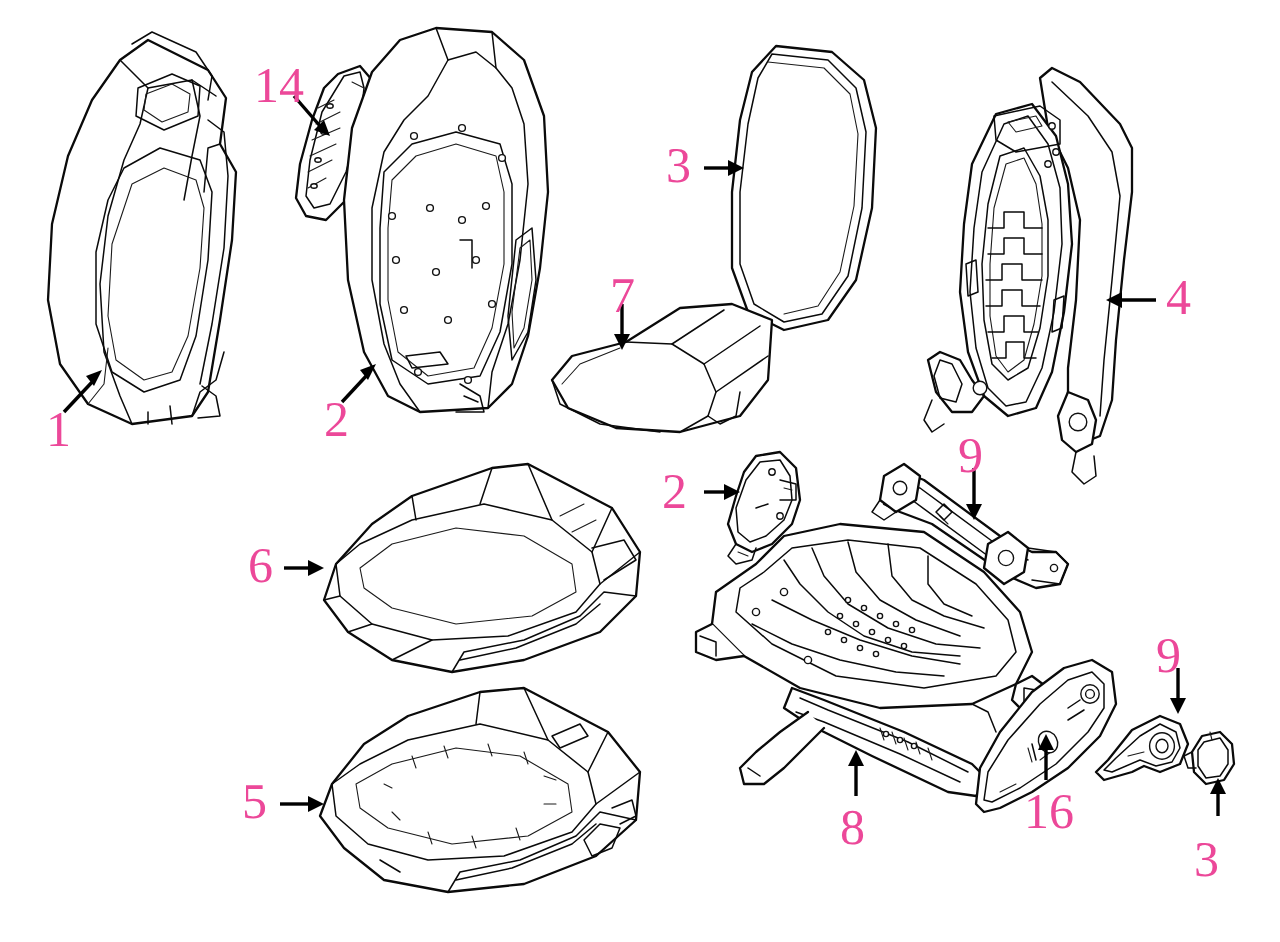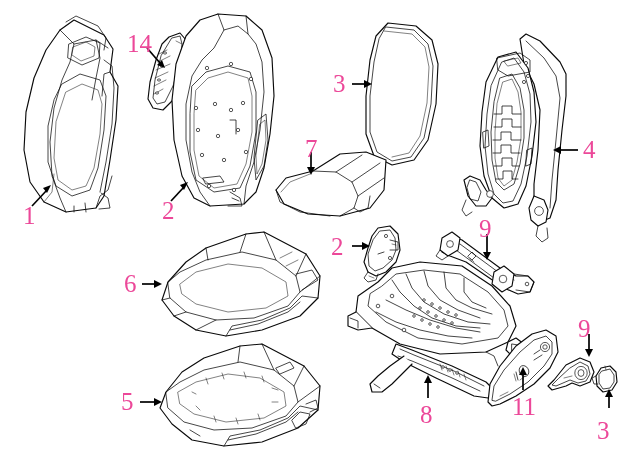--- a/index.html
+++ b/index.html
@@ -384,18 +384,18 @@
   <div class="callout" style="left:23px;  top:203px;">1</div>
   <div class="callout" style="left:162px; top:198px;">2</div>
   <div class="callout" style="left:333px; top:71px;">3</div>
   <div class="callout" style="left:583px; top:137px;">4</div>
   <div class="callout" style="left:121px; top:389px;">5</div>
   <div class="callout" style="left:124px; top:271px;">6</div>
   <div class="callout" style="left:305px; top:136px;">7</div>
   <div class="callout" style="left:420px; top:402px;">8</div>
   <div class="callout" style="left:479px; top:216px;">9</div>
   <div class="callout" style="left:331px; top:234px;">2</div>
-  <div class="callout" style="left:512px; top:394px;">11</div>
+  <div class="callout" style="left:512px; top:394px;">16</div>
   <div class="callout" style="left:578px; top:316px;">9</div>
   <div class="callout" style="left:597px; top:418px;">3</div>
   <div class="callout" style="left:127px; top:31px;">14</div>
 
 </div>
 
 </body></html>

